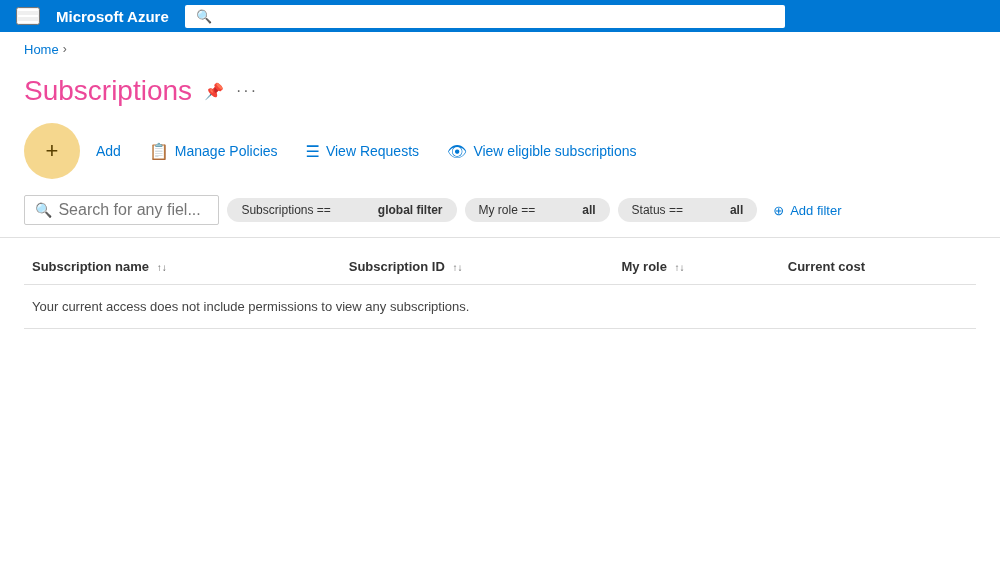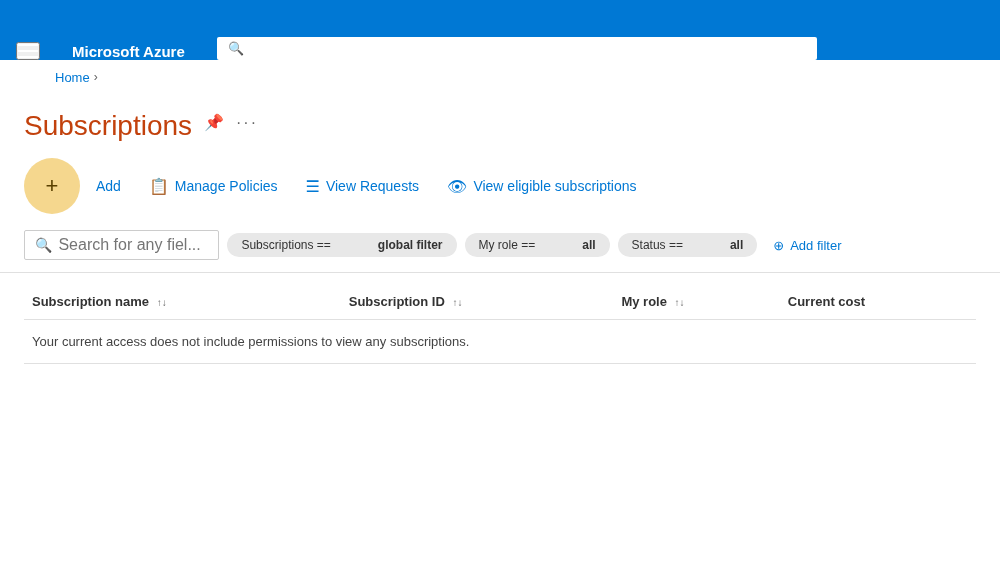--- a/index.html
+++ b/index.html
@@ -2,24 +2,24 @@
 <html><head>
   <meta charset="utf-8">
   <style>
     * { box-sizing: border-box; margin: 0; padding: 0; }
     body { font-family: 'Segoe UI', Arial, sans-serif; background: #fff; color: #333; font-size: 14px; }
 
     
     .top-nav {
       background: #0078d4;
       display: flex;
-      align-items: flex-end;
-      height: 60px;
+      align-items: center;
+      height: 32px;
       padding: 0 16px;
-      gap: 32px;
+      gap: 16px;
     }
     .top-nav-menu {
       color: #fff;
       cursor: pointer;
       font-size: 18px;
       display: flex; flex-direction: column; gap: 4px;
     }
     .top-nav-menu span {
       display: block; width: 20px; height: 2px; background: #fff;
     }
@@ -48,40 +48,38 @@
     }
     .search-icon-top { color: #666; font-size: 13px; }
 
     
     .breadcrumb {
       display: flex;
       align-items: flex-start;
       padding: 10px 24px;
       gap: 4px;
       font-size: 13px;
-      margin-left: 31px;
     }
     .breadcrumb a {
       color: #0078d4;
       text-decoration: none;
     }
     .breadcrumb-sep { color: #666; font-size: 12px; }
 
     
     .page-header {
       padding: 8px 24px 16px 24px;
       display: flex;
       align-items: center;
       gap: 12px;
     }
     .page-title {
       font-size: 28px;
       font-weight: 300;
-      color: #c2410c;
-      margin-top: 7px;
+      color: #ec4899;
     }
     .page-header-icon {
       color: #666;
       font-size: 16px;
       cursor: pointer;
     }
     .page-header-more {
       color: #666;
       font-size: 16px;
       cursor: pointer;

